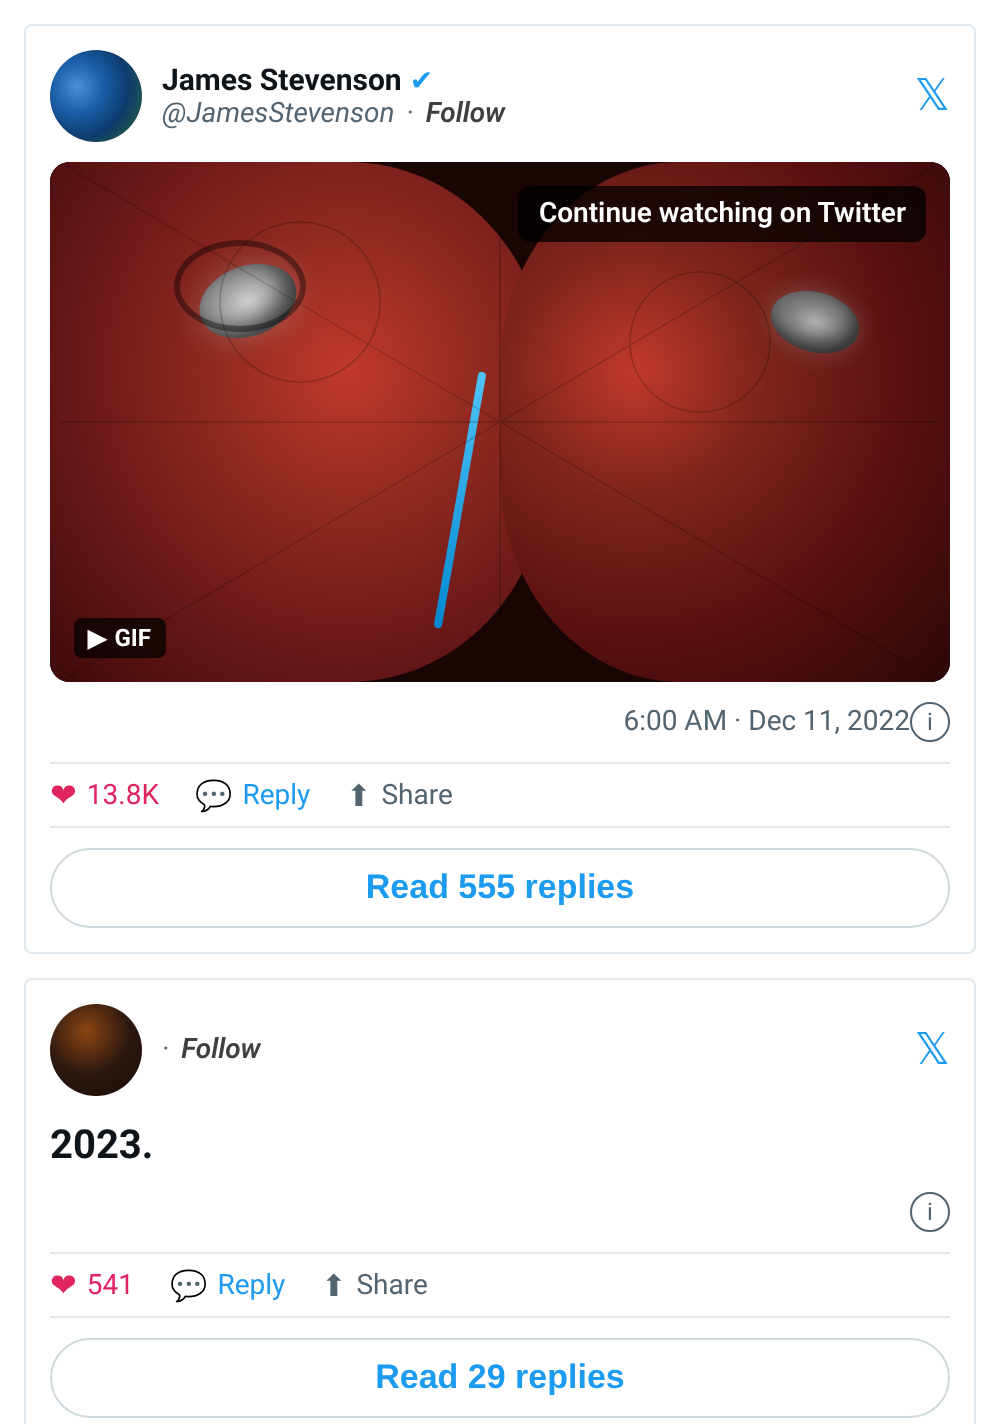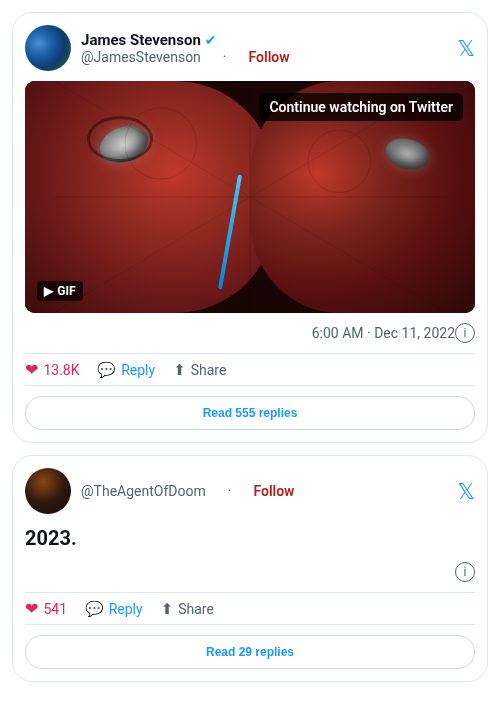--- a/index.html
+++ b/index.html
@@ -6,21 +6,21 @@
     body {
       font-family: -apple-system, BlinkMacSystemFont, "Segoe UI", Roboto, Helvetica, Arial, sans-serif;
       background: #fff;
       width: 500px;
       min-height: 712px;
       color: #0f1419;
     }
 
     .tweet-card {
       border: 1px solid #e1e8ed;
-      border-radius: 20px;
+      border-radius: 4px;
       margin: 12px;
       padding: 12px;
       background: #fff;
     }
 
     .tweet-header {
       display: flex;
       align-items: center;
       justify-content: space-between;
       margin-bottom: 10px;
@@ -76,44 +76,45 @@
     }
 
     .verified-icon {
       color: #1d9bf0;
       font-size: 14px;
     }
 
     .user-handle-row {
       display: flex;
       align-items: flex-end;
-      gap: 22px;
+      gap: 6px;
       font-size: 14px;
       color: #536471;
+      font-style: italic;
     }
 
     .follow-link {
-      color: #b91c1c;
+      color: #404040;
       font-weight: 600;
       cursor: pointer;
       text-decoration: none;
     }
 
     .twitter-bird {
       color: #1d9bf0;
       font-size: 22px;
     }
 
     .media-container {
       border-radius: 10px;
       overflow: hidden;
       margin-bottom: 10px;
       position: relative;
       background: #1a1a2e;
-      height: 232px;
+      height: 260px;
     }
 
     .media-overlay-text {
       position: absolute;
       top: 12px;
       right: 12px;
       background: rgba(0,0,0,0.75);
       color: #fff;
       font-size: 14px;
       font-weight: 600;
@@ -290,21 +291,21 @@
       font-size: 15px;
     }
 
     .read-replies-btn {
       display: block;
       width: 100%;
       text-align: center;
       border: 1px solid #cfd9de;
       border-radius: 20px;
       padding: 9px;
-      font-size: 12px;
+      font-size: 17px;
       color: #1d9bf0;
       font-weight: 600;
       cursor: pointer;
       background: #fff;
     }
 
     .tweet-text {
       font-size: 20px;
       font-weight: 700;
       color: #0f1419;
@@ -383,21 +384,20 @@
 </div>
 
 <div class="tweet-card">
   <div class="tweet-header">
     <div class="tweet-header-left">
       <div class="avatar">
         <div class="avatar-placeholder avatar-img-2"></div>
       </div>
       <div class="user-info">
         <div class="user-handle-row">
-          <span class="handle">@TheAgentOfDoom</span>
           <span>·</span>
           <a class="follow-link">Follow</a>
         </div>
       </div>
     </div>
     <span class="twitter-bird">𝕏</span>
   </div>
 
   <div class="tweet-text">2023.</div>
 

